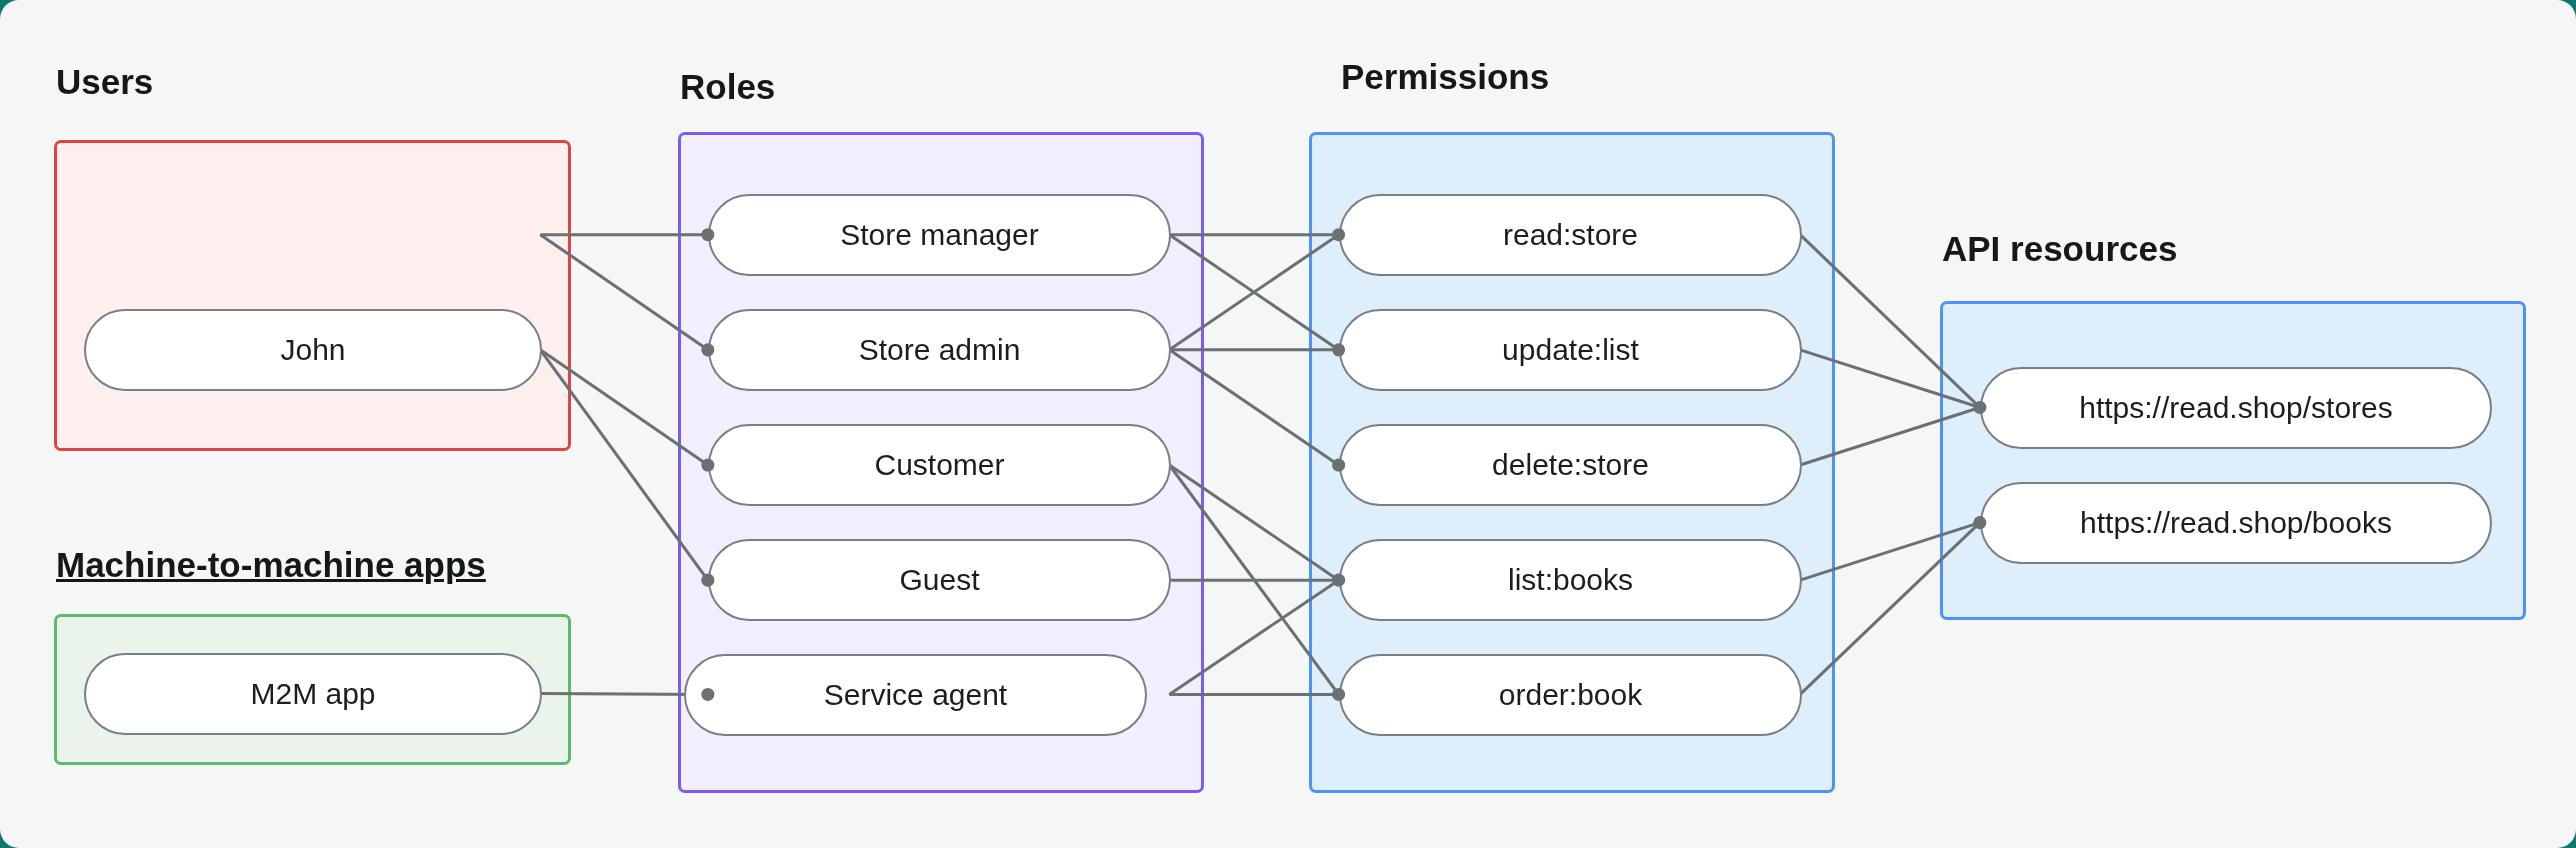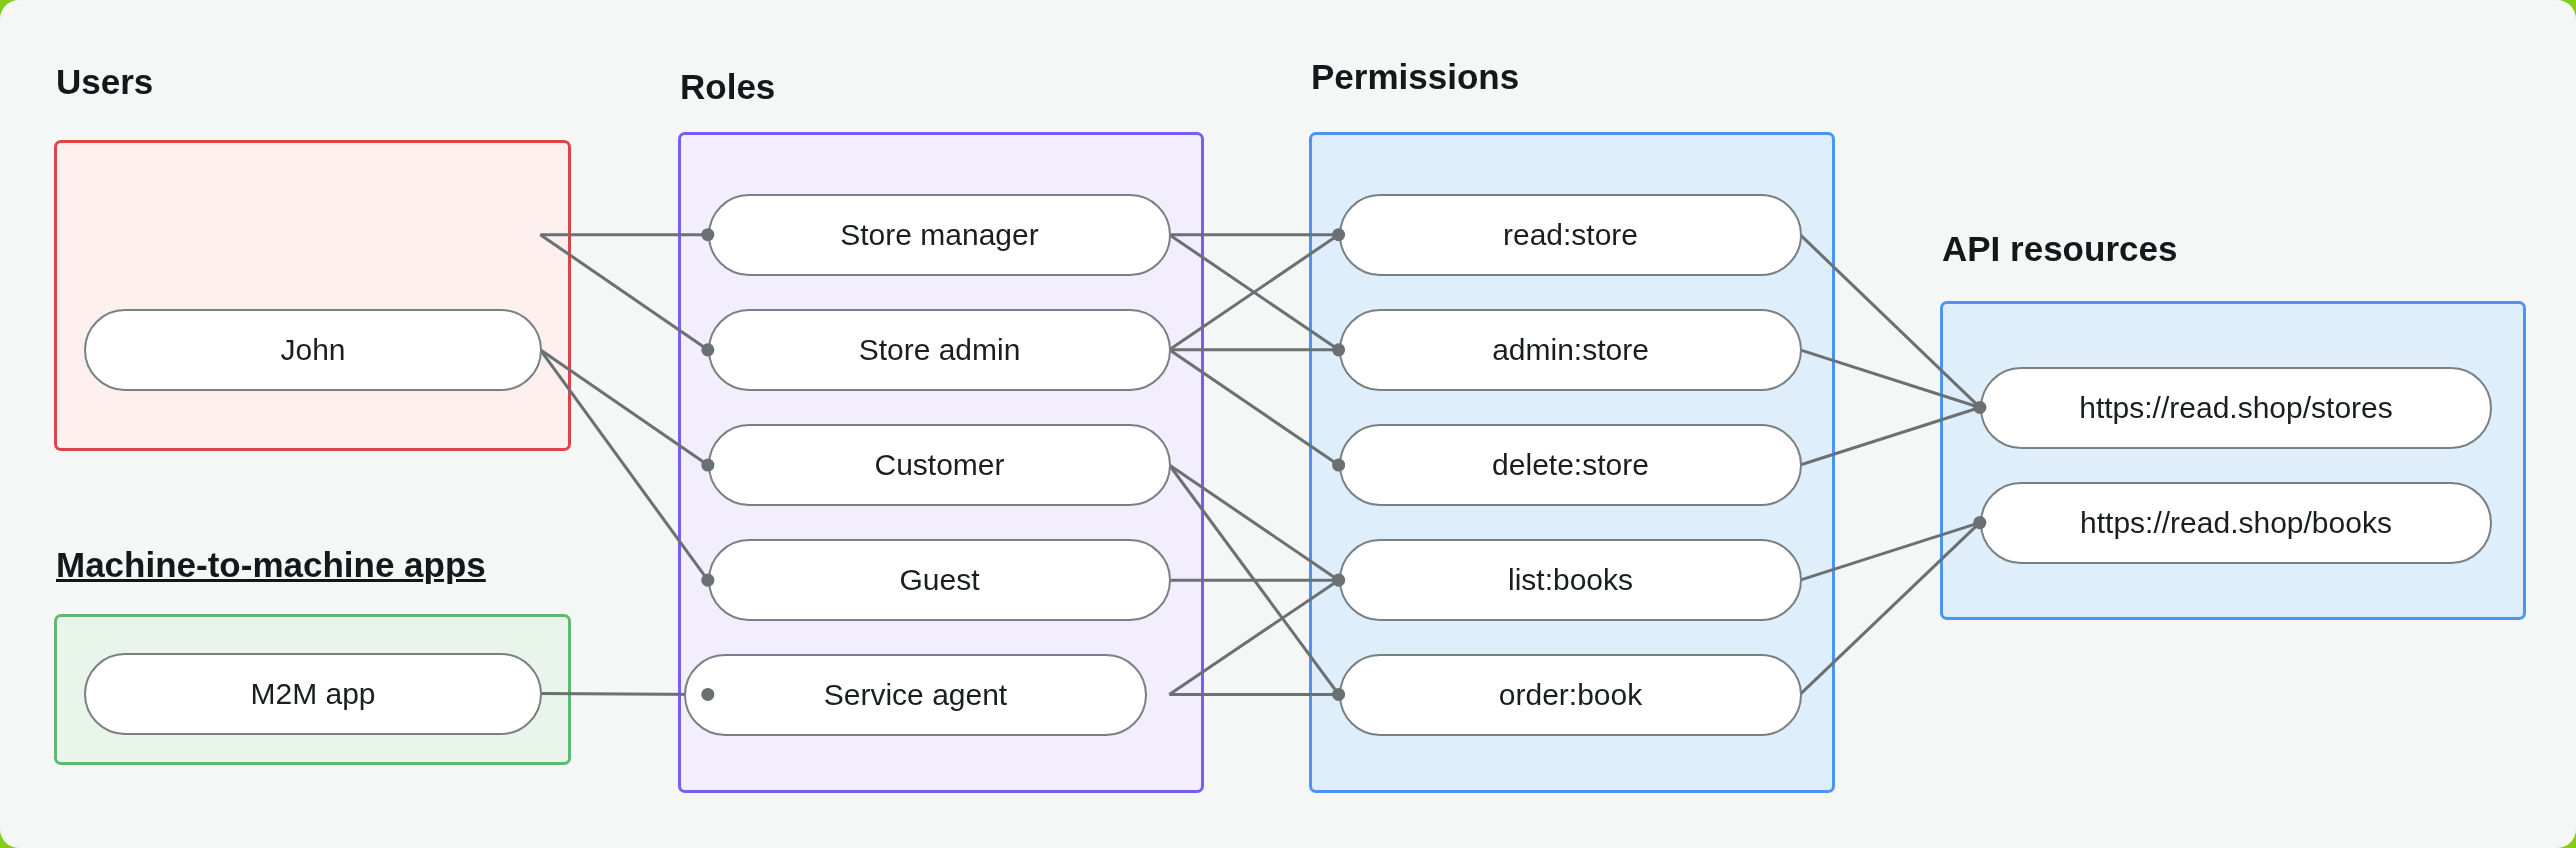--- a/index.html
+++ b/index.html
@@ -65,33 +65,33 @@
   #box-roles        { left: 678px;  top: 132px; width: 526px; height: 661px; }
   #lbl-roles        { left: 680px;  top: 68px;  }
   #box-permissions  { left: 1309px; top: 132px; width: 526px; height: 661px; }
   #lbl-permissions  { left: 1311px; top: 58px;  }
   #box-api_resources{ left: 1940px; top: 301px; width: 586px; height: 319px; }
   #lbl-api_resources{ left: 1942px; top: 230px; }
 </style>
 </head>
 <body>
 
-<div class="frame" style="background: #84cc16;">
+<div class="frame" style="background: #0f766e;">
   <div class="canvas" style="background: rgb(245, 247, 246);">
 
     <div class="glabel" id="lbl-users" style="color: rgb(21, 24, 26);">Users</div>
     <div class="gbox" id="box-users" style="border-color: rgb(221, 68, 68); background: rgb(252, 239, 238);"></div>
 
     <div class="glabel" id="lbl-m2m_apps" style="color: rgb(21, 24, 26); text-decoration: underline;">Machine-to-machine apps</div>
     <div class="gbox" id="box-m2m_apps" style="border-color: rgb(92, 185, 109); background: rgb(233, 245, 234);"></div>
 
     <div class="glabel" id="lbl-roles" style="color: rgb(21, 24, 26);">Roles</div>
     <div class="gbox" id="box-roles" style="border-color: rgb(123, 91, 242); background: rgb(243, 238, 254);"></div>
 
-    <div class="glabel" id="lbl-permissions" style="color: rgb(21, 24, 26);">Permissions</div>
+    <div class="glabel" id="lbl-permissions" style="color: rgb(21, 24, 26); margin-left: 30px;">Permissions</div>
     <div class="gbox" id="box-permissions" style="border-color: rgb(77, 147, 245); background: rgb(222, 238, 251);"></div>
 
     <div class="glabel" id="lbl-api_resources" style="color: rgb(21, 24, 26);">API resources</div>
     <div class="gbox" id="box-api_resources" style="border-color: rgb(77, 147, 245); background: rgb(222, 238, 251);"></div>
 
     <svg id="edges" viewBox="0 0 2952 972" xmlns="http://www.w3.org/2000/svg">
         <line x1="619" y1="269" x2="811" y2="269" stroke="#6b7073" stroke-width="3.5"></line>
         <line x1="619" y1="269" x2="811" y2="401" stroke="#6b7073" stroke-width="3.5"></line>
         <line x1="619" y1="401" x2="811" y2="533" stroke="#6b7073" stroke-width="3.5"></line>
         <line x1="619" y1="401" x2="811" y2="665" stroke="#6b7073" stroke-width="3.5"></line>
@@ -128,21 +128,21 @@
       </svg>
 
       <div class="pill" style="left: 84px; top: 309px; width: 458px; border-color: rgb(122, 127, 130); background: rgb(255, 255, 255); color: rgb(26, 30, 28);">John</div>
       <div class="pill" style="left: 84px; top: 653px; width: 458px; border-color: rgb(122, 127, 130); background: rgb(255, 255, 255); color: rgb(26, 30, 28);">M2M app</div>
       <div class="pill" style="left: 708px; top: 194px; width: 463px; border-color: rgb(122, 127, 130); background: rgb(255, 255, 255); color: rgb(26, 30, 28);">Store manager</div>
       <div class="pill" style="left: 708px; top: 309px; width: 463px; border-color: rgb(122, 127, 130); background: rgb(255, 255, 255); color: rgb(26, 30, 28);">Store admin</div>
       <div class="pill" style="left: 708px; top: 424px; width: 463px; border-color: rgb(122, 127, 130); background: rgb(255, 255, 255); color: rgb(26, 30, 28);">Customer</div>
       <div class="pill" style="left: 708px; top: 539px; width: 463px; border-color: rgb(122, 127, 130); background: rgb(255, 255, 255); color: rgb(26, 30, 28);">Guest</div>
       <div class="pill" style="left: 684px; top: 654px; width: 463px; border-color: rgb(122, 127, 130); background: rgb(255, 255, 255); color: rgb(26, 30, 28);">Service agent</div>
       <div class="pill" style="left: 1339px; top: 194px; width: 463px; border-color: rgb(122, 127, 130); background: rgb(255, 255, 255); color: rgb(26, 30, 28);">read:store</div>
-      <div class="pill" style="left: 1339px; top: 309px; width: 463px; border-color: rgb(122, 127, 130); background: rgb(255, 255, 255); color: rgb(26, 30, 28);">admin:store</div>
+      <div class="pill" style="left: 1339px; top: 309px; width: 463px; border-color: rgb(122, 127, 130); background: rgb(255, 255, 255); color: rgb(26, 30, 28);">update:list</div>
       <div class="pill" style="left: 1339px; top: 424px; width: 463px; border-color: rgb(122, 127, 130); background: rgb(255, 255, 255); color: rgb(26, 30, 28);">delete:store</div>
       <div class="pill" style="left: 1339px; top: 539px; width: 463px; border-color: rgb(122, 127, 130); background: rgb(255, 255, 255); color: rgb(26, 30, 28);">list:books</div>
       <div class="pill" style="left: 1980px; top: 367px; width: 512px; border-color: rgb(122, 127, 130); background: rgb(255, 255, 255); color: rgb(26, 30, 28);">https://read.shop/stores</div>
       <div class="pill" style="left: 1339px; top: 654px; width: 463px; border-color: rgb(122, 127, 130); background: rgb(255, 255, 255); color: rgb(26, 30, 28);">order:book</div>
       <div class="pill" style="left: 1980px; top: 482px; width: 512px; border-color: rgb(122, 127, 130); background: rgb(255, 255, 255); color: rgb(26, 30, 28);">https://read.shop/books</div>
     </div>
 </div>
 
 
 </body></html>

